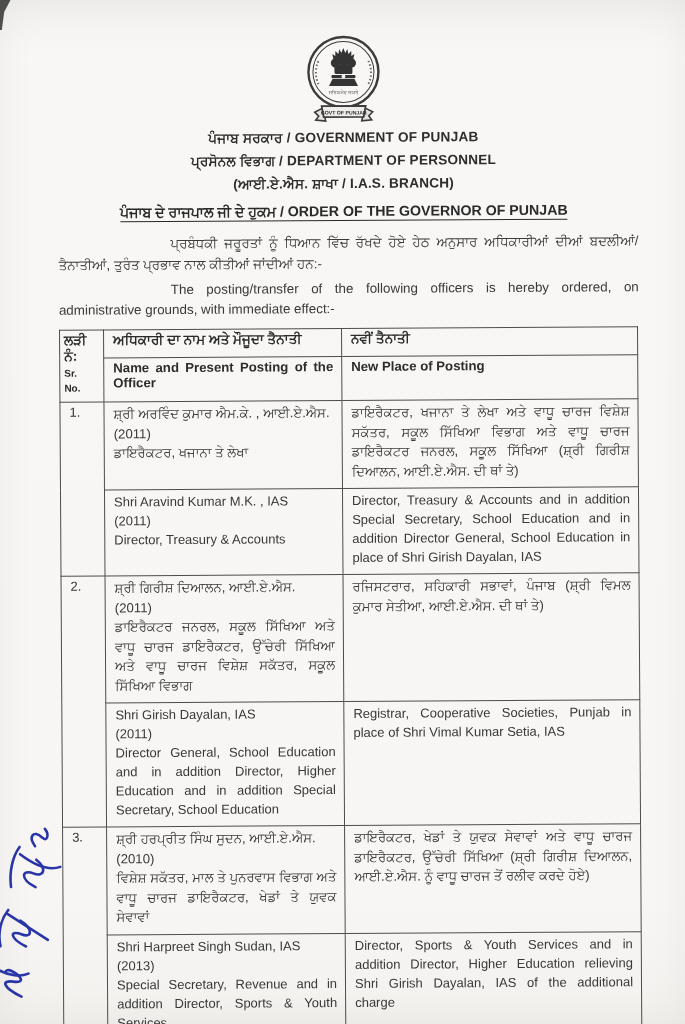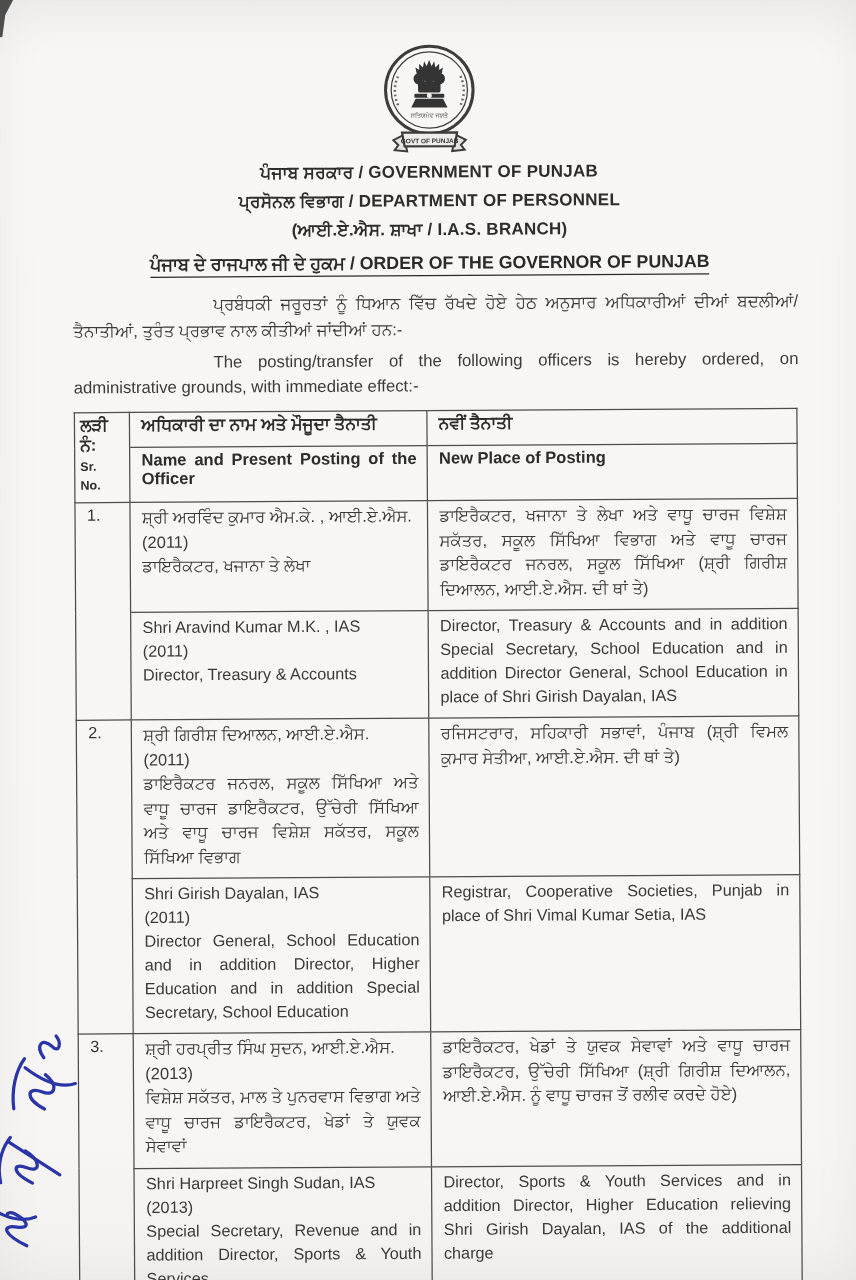--- a/index.html
+++ b/index.html
@@ -182,21 +182,21 @@
         <tr class="r2e">
           <td class="cell-en">Shri Girish Dayalan, IAS
 (2011)
 Director General, School Education and in addition Director, Higher Education and in addition Special Secretary, School Education</td>
           <td class="cell-en">Registrar, Cooperative Societies, Punjab in place of Shri Vimal Kumar Setia, IAS</td>
         </tr>
 
         <tr class="r3p">
           <td class="sr" rowspan="2">3.</td>
           <td class="cell-pa">ਸ਼੍ਰੀ ਹਰਪ੍ਰੀਤ ਸਿੰਘ ਸੁਦਨ, ਆਈ.ਏ.ਐਸ.
-(2013)
+(2010)
 ਵਿਸ਼ੇਸ਼ ਸਕੱਤਰ, ਮਾਲ ਤੇ ਪੁਨਰਵਾਸ ਵਿਭਾਗ ਅਤੇ ਵਾਧੂ ਚਾਰਜ ਡਾਇਰੈਕਟਰ, ਖੇਡਾਂ ਤੇ ਯੁਵਕ ਸੇਵਾਵਾਂ</td>
           <td class="cell-pa">ਡਾਇਰੈਕਟਰ, ਖੇਡਾਂ ਤੇ ਯੁਵਕ ਸੇਵਾਵਾਂ ਅਤੇ ਵਾਧੂ ਚਾਰਜ ਡਾਇਰੈਕਟਰ, ਉੱਚੇਰੀ ਸਿੱਖਿਆ (ਸ਼੍ਰੀ ਗਿਰੀਸ਼ ਦਿਆਲਨ, ਆਈ.ਏ.ਐਸ. ਨੂੰ ਵਾਧੂ ਚਾਰਜ ਤੋਂ ਰਲੀਵ ਕਰਦੇ ਹੋਏ)</td>
         </tr>
         <tr class="r3e">
           <td class="cell-en">Shri Harpreet Singh Sudan, IAS
 (2013)
 Special Secretary, Revenue and in addition Director, Sports &amp; Youth Services</td>
           <td class="cell-en">Director, Sports &amp; Youth Services and in addition Director, Higher Education relieving Shri Girish Dayalan, IAS of the additional charge</td>
         </tr>
 

